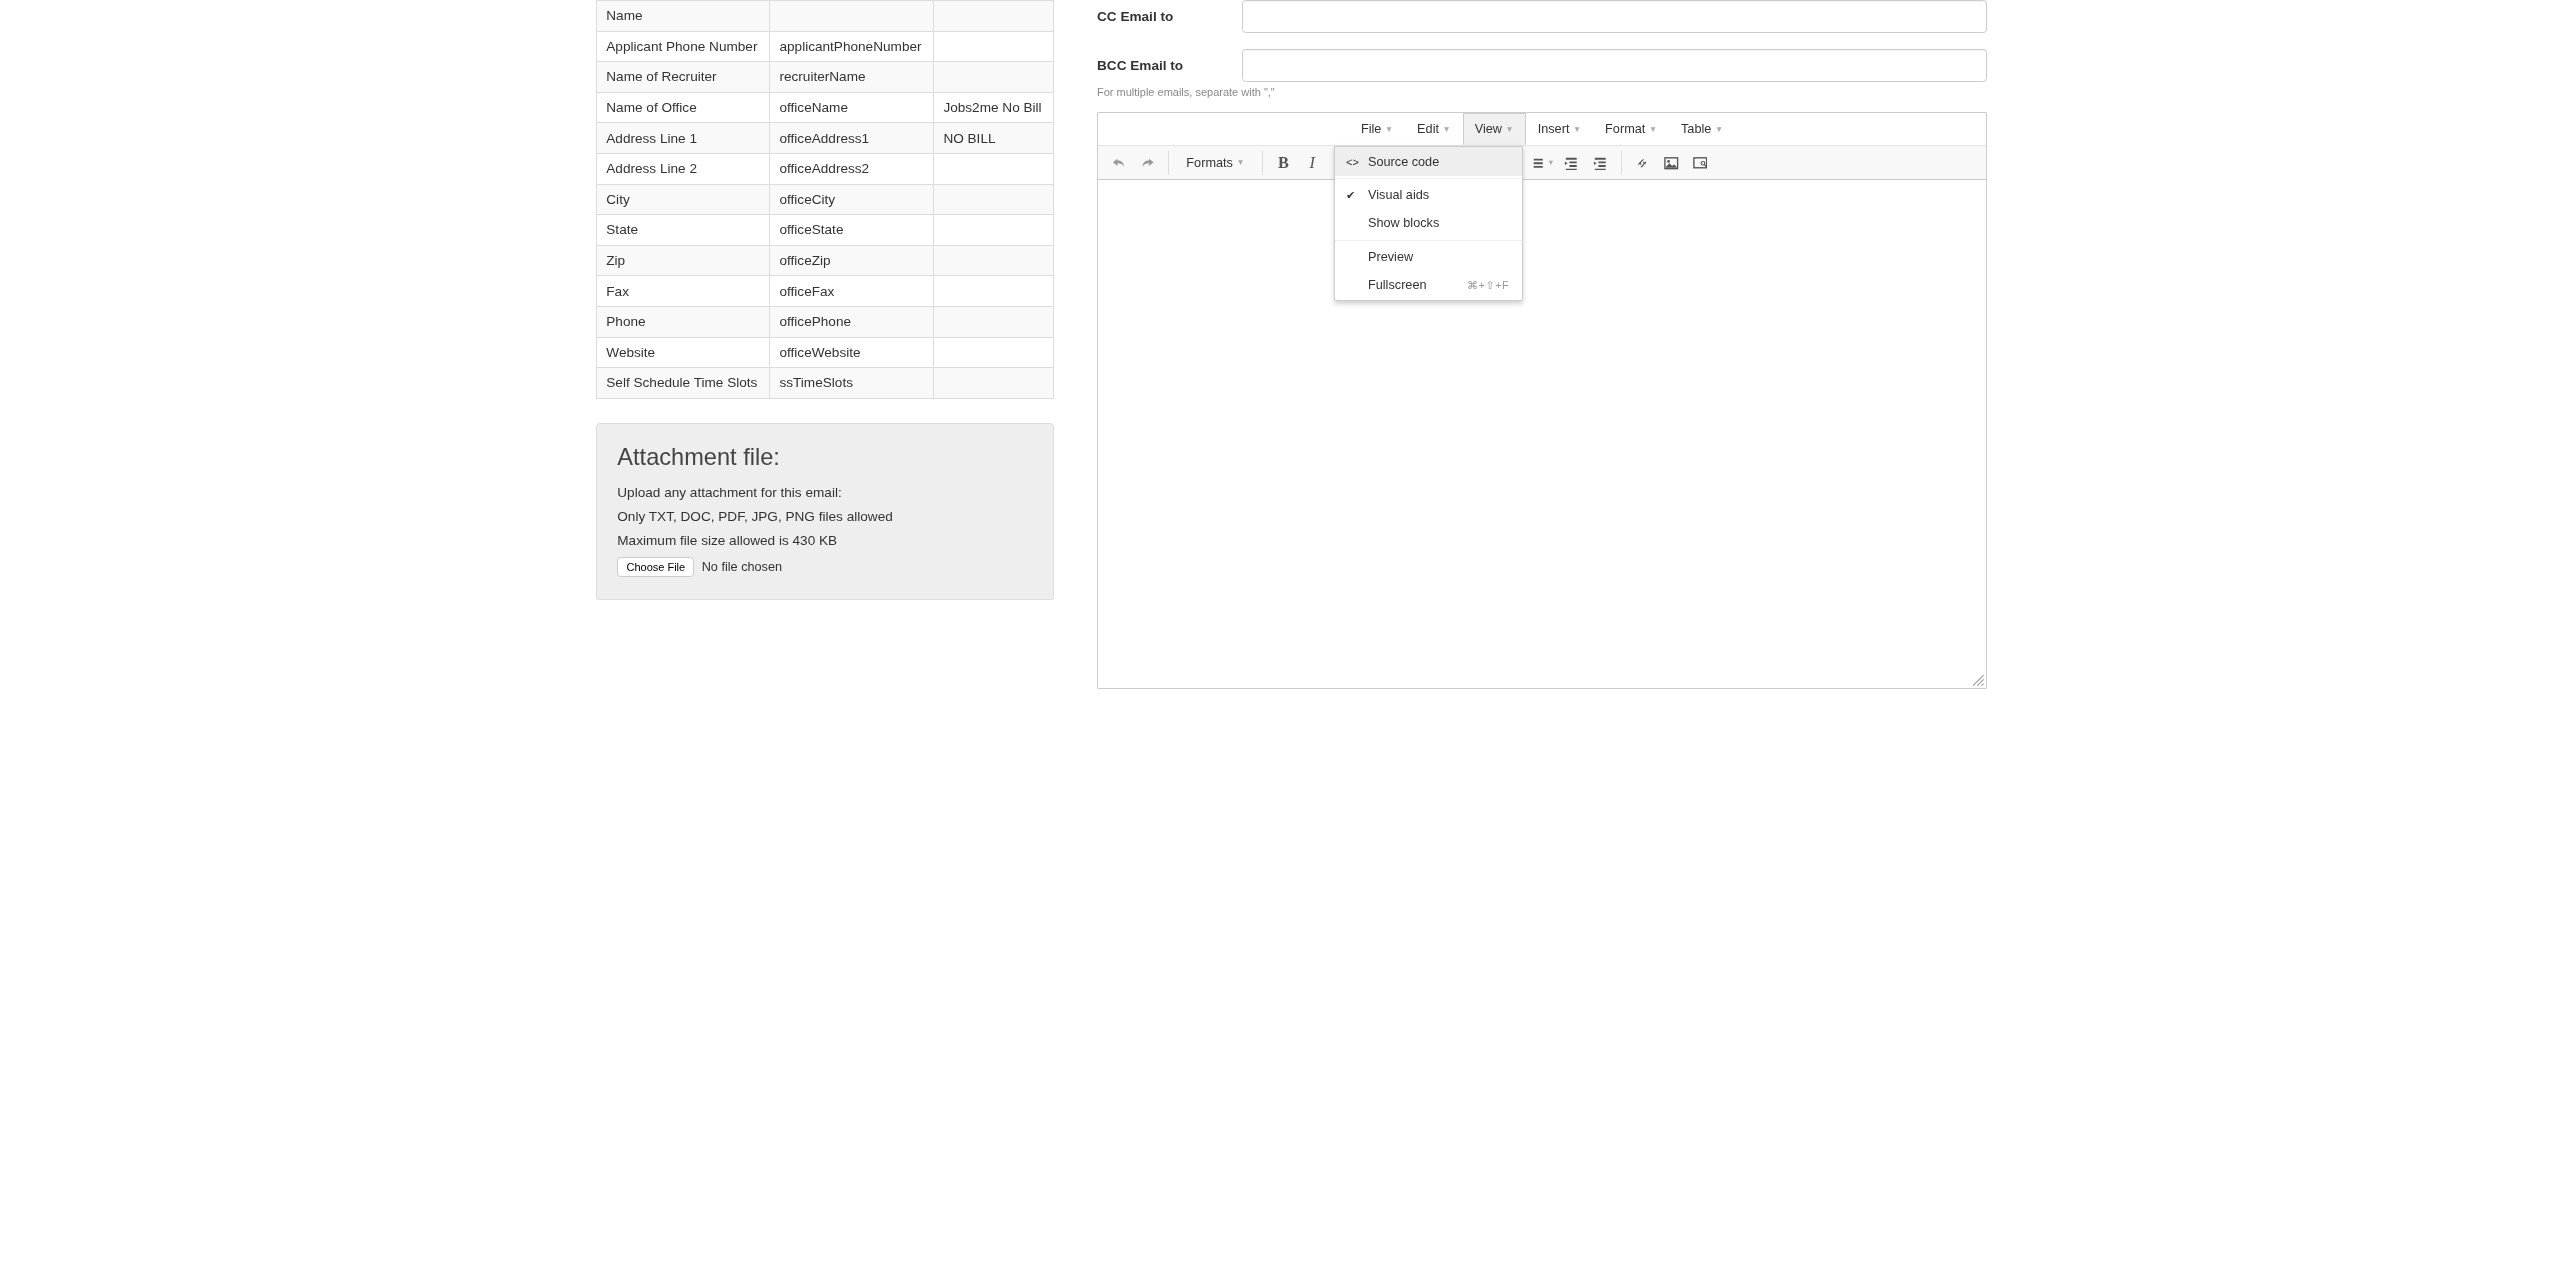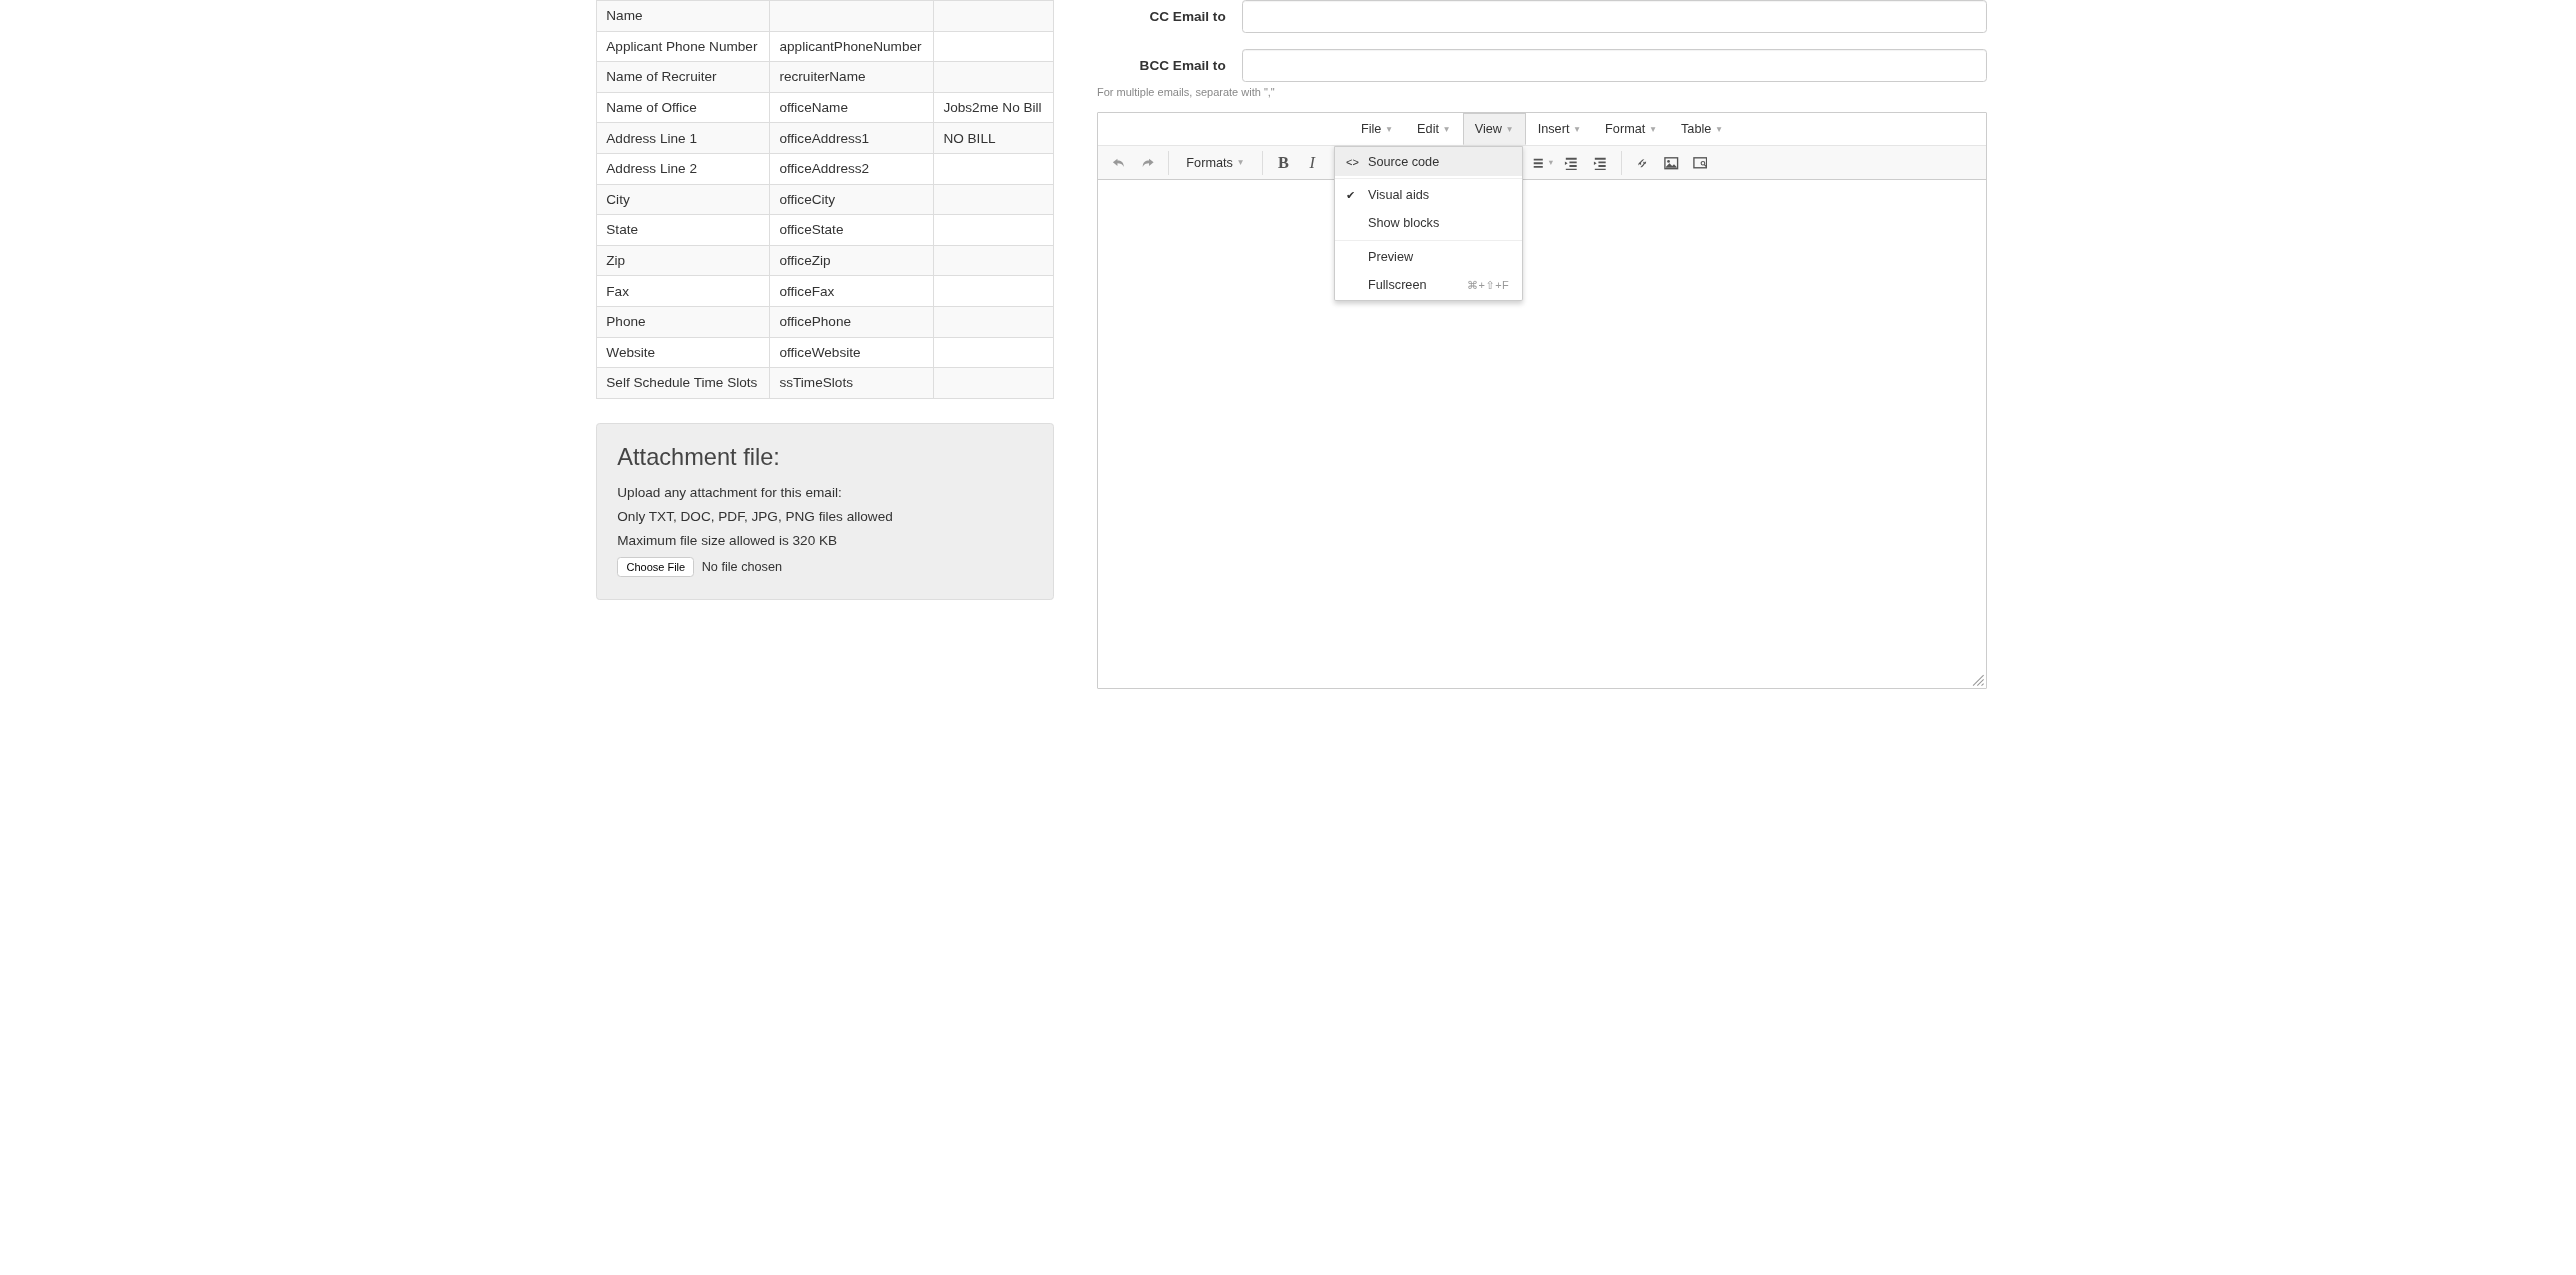--- a/index.html
+++ b/index.html
@@ -17,21 +17,21 @@
 
 .attach-panel { background: #eee; border: 0.9px solid #ddd; border-radius: 3.6px; padding: 20px 20px 22px; margin-top: 24px; }
 .attach-panel h2 { font-size: 23.6px; font-weight: 500; color: #444; margin-bottom: 14.5px; }
 .attach-panel p { font-size: 13.6px; margin: 9px 0; }
 .file-row { display: flex; align-items: center; gap: 7.3px; margin-top: 7.3px; }
 .choose-btn { padding: 2.7px 8.2px; font-size: 11px; border: 0.9px solid #ccc; border-radius: 3.6px; background: #fff; cursor: pointer; }
 .no-file { font-size: 12.7px; color: #333; }
 
 
 .form-row { display: flex; align-items: center; margin-bottom: 16.3px; }
-.form-row label { width: 145px; text-align: right; padding-right: 16.3px; font-weight: 600; font-size: 13.6px; }
+.form-row label { width: 145px; text-align: left; padding-right: 16.3px; font-weight: 600; font-size: 13.6px; }
 .form-row input { flex: 1; height: 33px; border: 0.9px solid #ccc; border-radius: 3.6px; padding: 0 9px; font-size: 12.7px; box-shadow: inset 0 0.9px 0.9px rgba(0,0,0,.05); }
 .hint { font-size: 11px; color: #888; margin-bottom: 14.5px; }
 
 
 .editor { border: 0.9px solid #ccc; border-radius: 1px; background: #fff; position: relative; }
 .menubar { border-bottom: 0.9px solid #e5e5e5; height: 33px; display: flex; align-items: stretch; justify-content: center; }
 .menu-item { padding: 0 11px; display: flex; align-items: center; gap: 3.6px; font-size: 12.7px; color: #333; cursor: pointer; border: 0.9px solid transparent; }
 .menu-item .caret { font-size: 8.2px; color: #aaa; }
 .menu-item.active { border: 0.9px solid #ccc; border-bottom: 0.9px solid #f0f0f0; background: #f0f0f0; }
 
@@ -126,21 +126,21 @@
             <td>ssTimeSlots</td>
             <td></td>
           </tr>
         </tbody>
     </table>
 
     <div class="attach-panel">
       <h2>Attachment file:</h2>
       <p>Upload any attachment for this email:</p>
       <p>Only TXT, DOC, PDF, JPG, PNG files allowed</p>
-      <p>Maximum file size allowed is 320 KB</p>
+      <p>Maximum file size allowed is 430 KB</p>
       <div class="file-row">
         <button class="choose-btn">Choose File</button>
         <span class="no-file">No file chosen</span>
       </div>
     </div>
   </div>
 
   <div class="right-col">
     <div class="form-row">
       <label>CC Email to</label>

